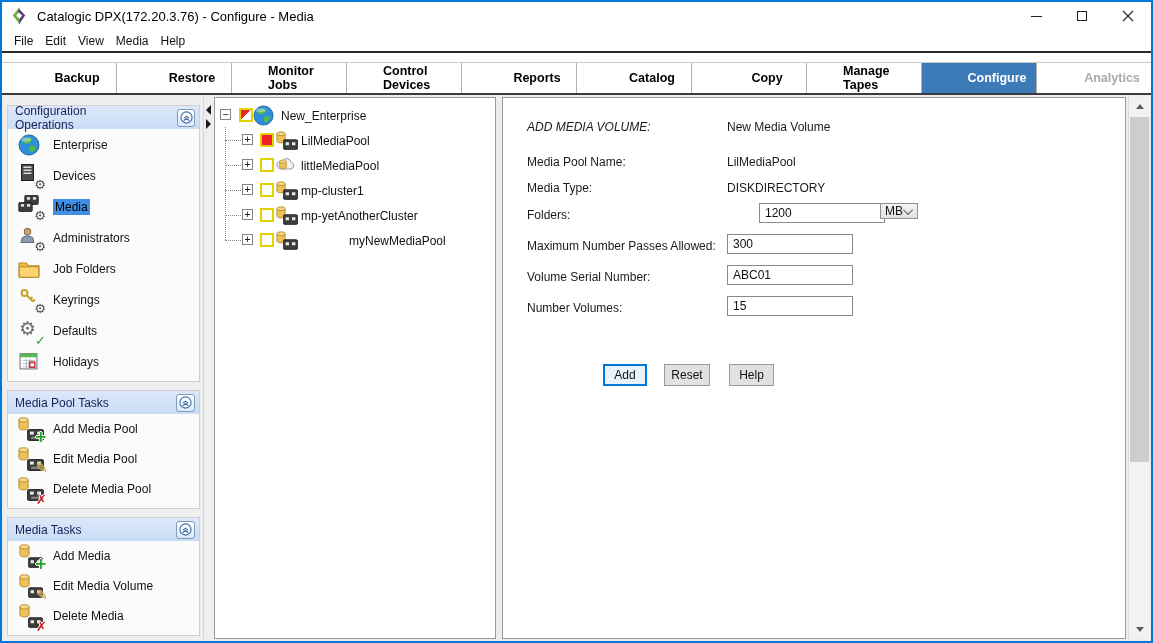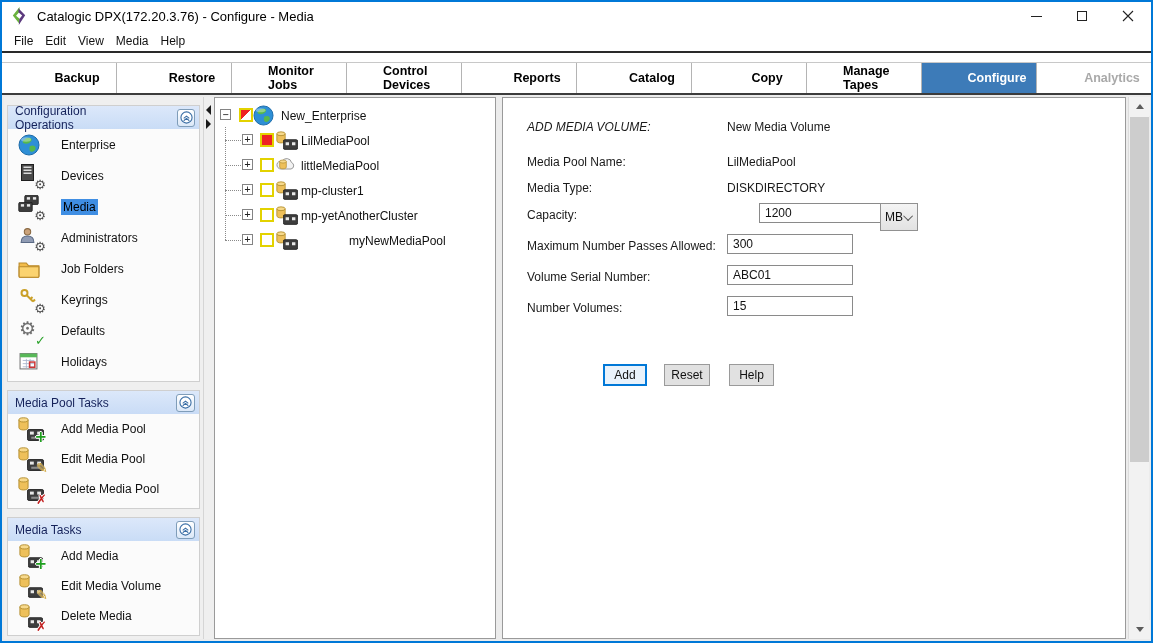--- a/index.html
+++ b/index.html
@@ -29,21 +29,21 @@
   .tab.disabled{color:#a9a9a9;text-shadow:0 1px 0 #fff;}
   
   .content{position:absolute;left:0;right:0;top:93px;bottom:0;background:#ececec;}
   
   .sidebar{position:absolute;left:2px;top:2px;bottom:2px;width:200px;background:#efefef;overflow:hidden;border-right:1px solid #d5d5d5;}
   .section{margin:8px 3px 0 3px;background:#fbfbfb;border:1px solid #cfcfcf;padding-bottom:4px;}
   .sec-header{height:23px;display:flex;align-items:center;justify-content:space-between;
       padding:0 4px 0 7px;background:linear-gradient(#dce8fa,#c9dcf6);color:#15225a;gap:40px;}
   .collapse-btn{width:19px;height:18px;border:1px solid #7f9db9;border-radius:3px;
       background:linear-gradient(#ffffff,#dbe8f8);display:flex;align-items:center;justify-content:center;}
-  .sitem{height:31px;display:flex;align-items:center;padding-left:10px;gap:17px;}
+  .sitem{height:31px;display:flex;align-items:center;padding-left:10px;gap:9px;}
   .sitem.task{height:30px;}
   .sitem .lbl{white-space:nowrap;}
   .lbl.sel{background:#3f8ee3;color:#000;padding:1px 2px;}
   .si{position:relative;width:26px;height:24px;flex:0 0 auto;display:inline-block;}
   .si svg{position:absolute;}
   .badge{position:absolute;font-weight:bold;line-height:1;font-family:"DejaVu Sans",sans-serif;}
   .badge.gear::before{content:"\2699";color:#4f4f4f;font-size:13px;text-shadow:0 0 1px #fff;}
   .badge.gear{right:-2px;bottom:-3px;}
   .badge.plus::before{content:"+";color:#1f9e1f;font-size:15px;
       text-shadow:-1px 0 #fff,1px 0 #fff,0 -1px #fff,0 1px #fff;}
@@ -74,21 +74,21 @@
   .vline{position:absolute;border-left:1px dotted #8a8a8a;width:0;}
   .hstub{position:absolute;border-top:1px dotted #8a8a8a;height:0;}
   .ticon{position:absolute;width:22px;height:19px;}
   .ticon svg{position:absolute;}
   
   .formpanel{position:absolute;left:500px;top:2px;bottom:2px;width:624px;background:#fff;border:1px solid #9a9a9a;}
   .flabel{position:absolute;left:24px;white-space:nowrap;color:#1a1a1a;}
   .fvalue{position:absolute;left:224px;white-space:nowrap;color:#1a1a1a;}
   .txt{position:absolute;left:224px;width:126px;height:20px;border:1px solid #8a8a8a;
       padding:1px 5px;font-family:"Liberation Sans",sans-serif;font-size:12px;color:#111;background:#fff;}
-  .combo{position:absolute;left:377px;width:38px;height:28px;border:1px solid #919191;
+  .combo{position:absolute;left:377px;width:38px;height:16px;border:1px solid #919191;
       background:linear-gradient(#f4f4f4,#e2e2e2);display:flex;align-items:center;justify-content:space-between;padding:0 4px;}
   .combo-arrow{width:7px;height:7px;border-left:1.5px solid #555;border-bottom:1.5px solid #555;
       transform:rotate(-45deg) translateY(-2px);}
   .btn{position:absolute;height:22px;display:flex;align-items:center;justify-content:center;
       background:#e1e1e1;border:1px solid #9a9a9a;font-family:"Liberation Sans",sans-serif;font-size:12px;color:#111;}
   .btn.default{background:#e9f2fb;border:2px solid #0078d7;}
   
   .scrollbar{position:absolute;right:2px;top:2px;bottom:2px;width:21px;background:#f2f2f2;border-left:1px solid #dcdcdc;}
   .sb-arrow{position:absolute;left:0;width:21px;height:19px;display:flex;align-items:center;justify-content:center;background:#f2f2f2;}
   .sb-up{top:0;} .sb-down{bottom:0;}
@@ -490,21 +490,21 @@
     <div class="formpanel">
       <span class="flabel" style="top:22px;font-style:italic;">ADD MEDIA VOLUME:</span>
       <span class="fvalue" style="top:22px;">New Media Volume</span>
 
       <span class="flabel" style="top:57px;">Media Pool Name:</span>
       <span class="fvalue" style="top:57px;">LilMediaPool</span>
 
       <span class="flabel" style="top:83px;">Media Type:</span>
       <span class="fvalue" style="top:83px;">DISKDIRECTORY</span>
 
-      <span class="flabel" style="top:110px;">Capacity:</span>
+      <span class="flabel" style="top:110px;">Folders:</span>
       <input class="txt" style="top: 105px; margin-left: 32px;" value="1200">
       <div class="combo" style="top:105px;">
         <span>MB</span>
         <span class="combo-arrow"></span>
       </div>
 
       <span class="flabel" style="top:141px;">Maximum Number Passes Allowed:</span>
       <input class="txt" style="top: 136px;" value="300">
 
       <span class="flabel" style="top:172px;">Volume Serial Number:</span>

